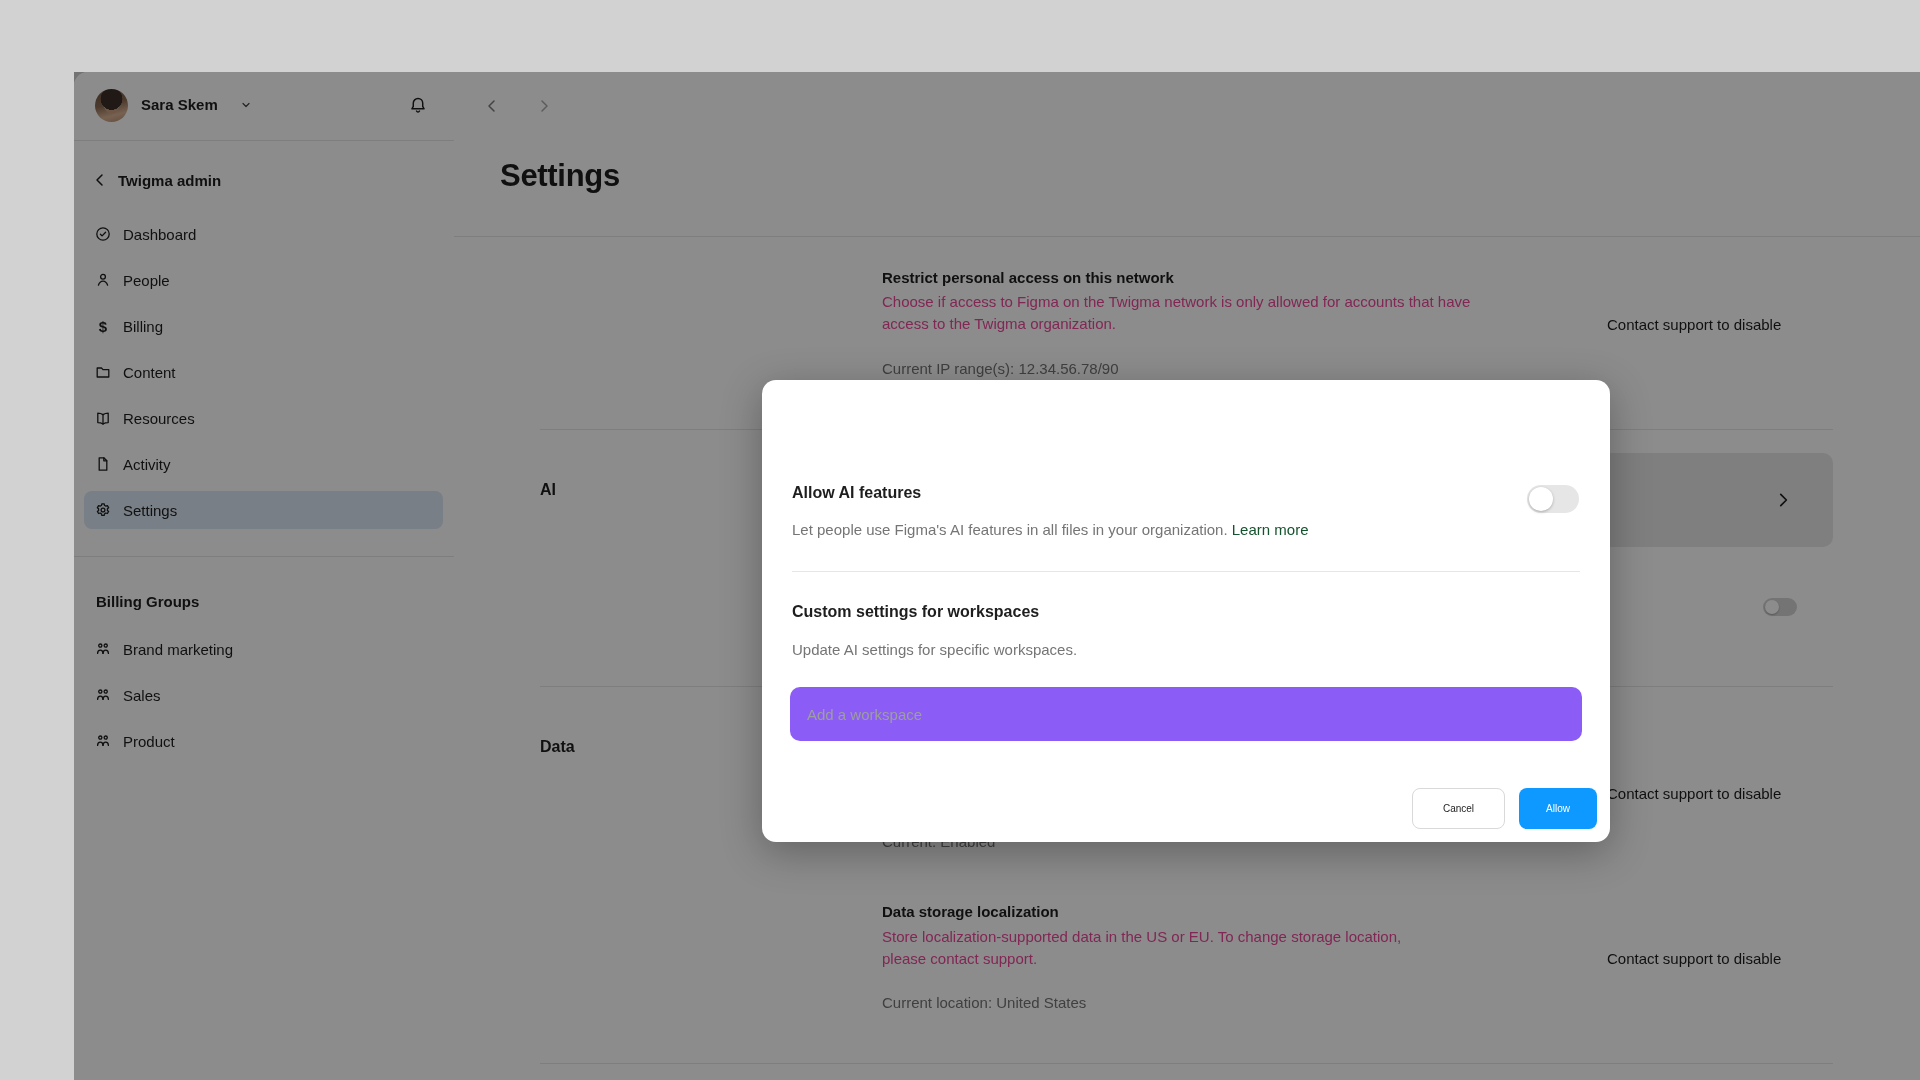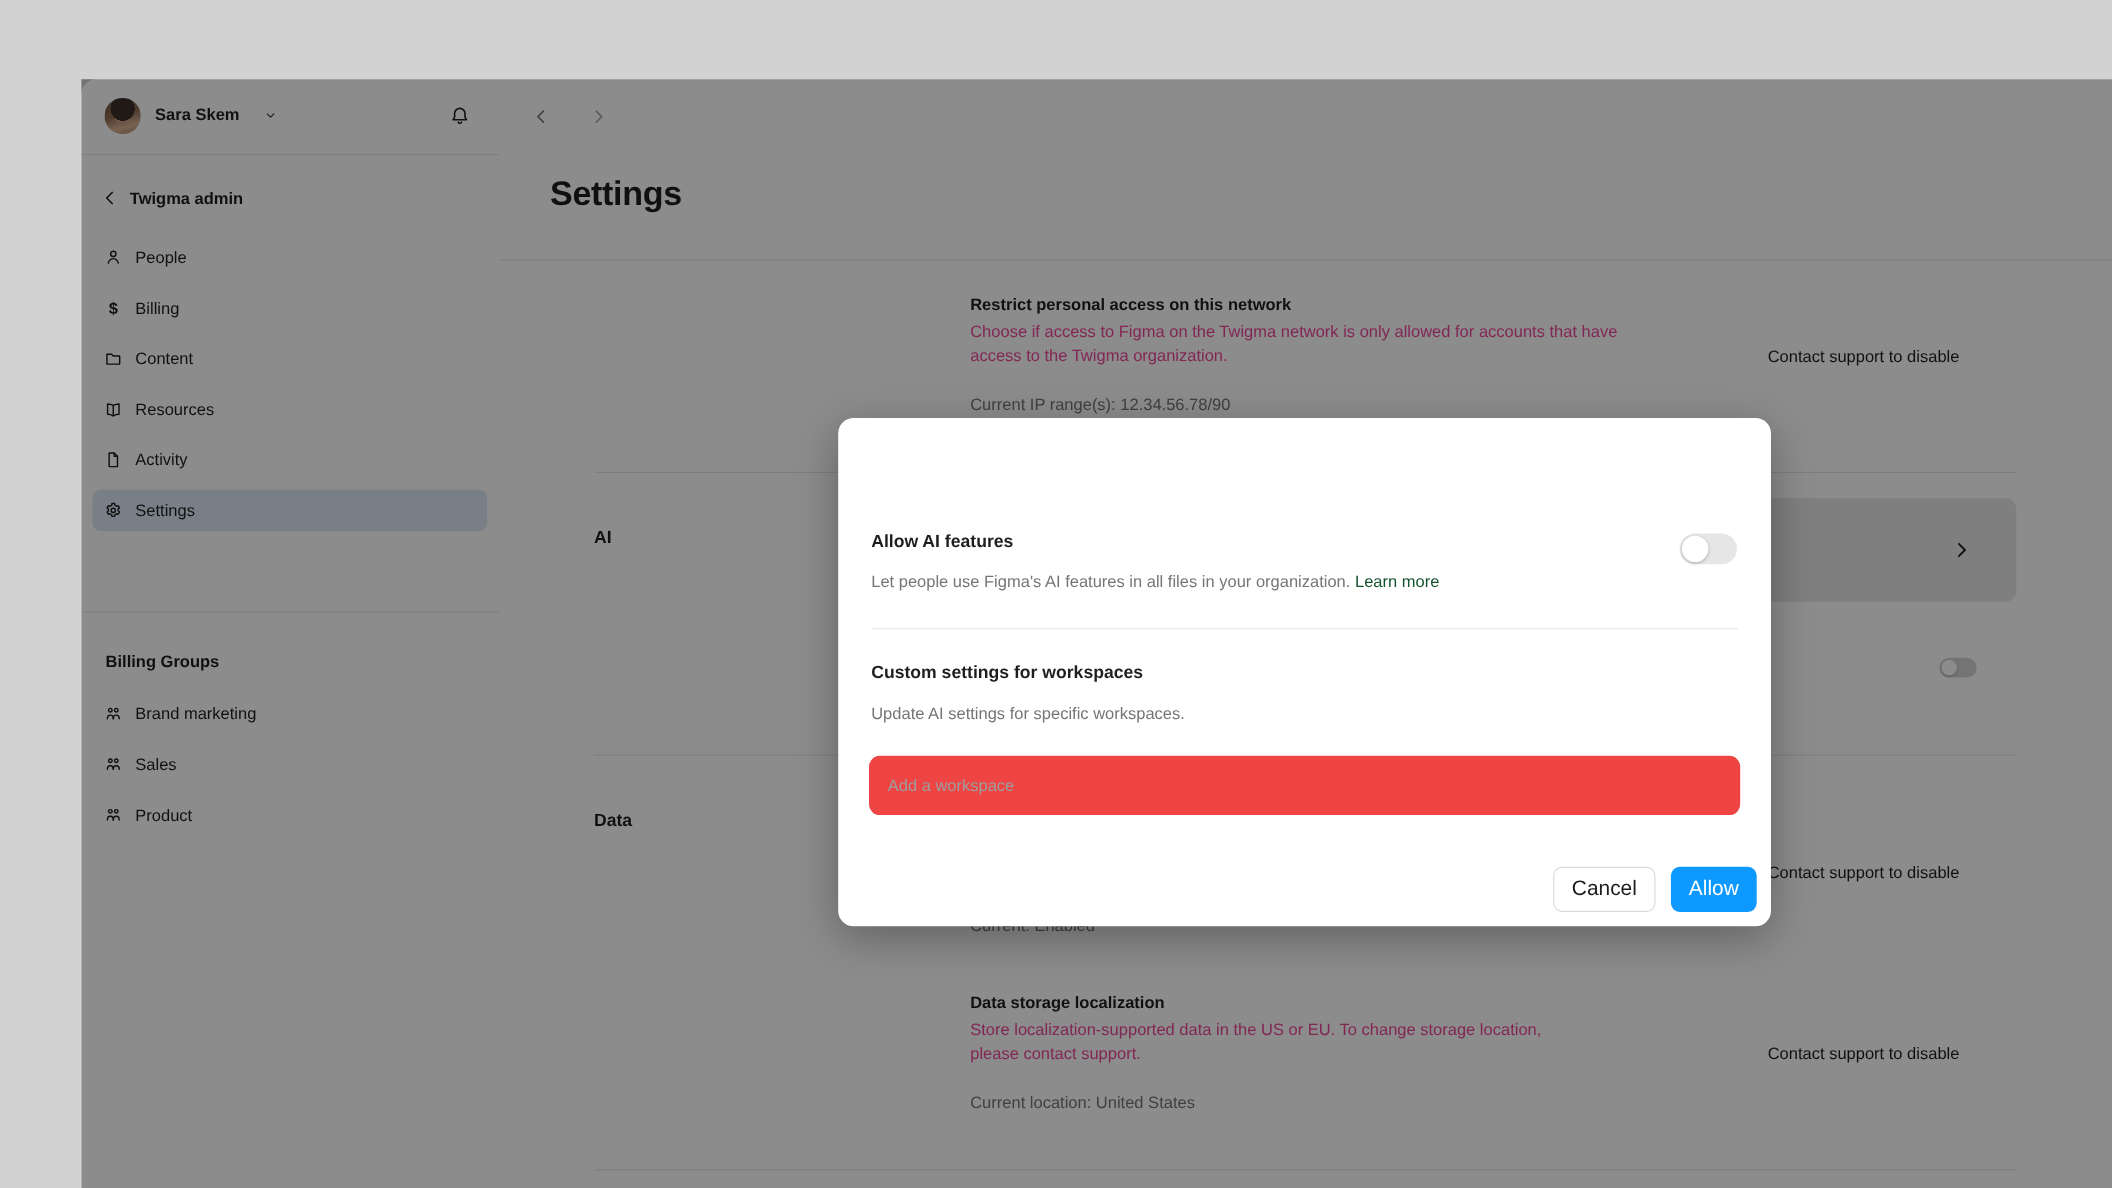--- a/index.html
+++ b/index.html
@@ -94,25 +94,25 @@
   .toggle-lg { position:absolute; left:765px; top:105px; width:52px; height:28px;
                border-radius:14px; background:#e6e6e6; cursor:pointer; }
   .toggle-lg .knob { position:absolute; left:2px; top:2px; width:24px; height:24px;
                border-radius:50%; background:#fff; box-shadow:0 1px 3px rgba(0,0,0,.25); }
   .allow-desc { position:absolute; left:30px; top:141px; font-size:15px; color:#757575; }
   .learn-more { color:#14532d; text-decoration:none; cursor:pointer; }
   .modal-divider { position:absolute; left:30px; top:191px; width:788px; height:1px; background:#e6e6e6; }
   .custom-title { position:absolute; left:30px; top:223px; font-size:16px; font-weight:700; }
   .custom-desc { position:absolute; left:30px; top:261px; font-size:15px; color:#757575; }
   .ws-input { position:absolute; left:28px; top:307px; width:792px; height:54px;
-              background:#ef4444; border:none; border-radius:10px; padding:0 17px;
+              background:#8b5cf6; border:none; border-radius:10px; padding:0 17px;
               font-size:15px; font-family:"Liberation Sans", sans-serif; color:#1e1e1e; }
   .ws-input::placeholder { color:#9e9e9e; }
   .modal-footer { position:absolute; right:13px; bottom:13px; display:flex; gap:14px; }
-  .btn { height:41px; border-radius:8px; font-size:19px; font-family:"Liberation Sans", sans-serif;
+  .btn { height:41px; border-radius:8px; font-size:10px; font-family:"Liberation Sans", sans-serif;
          display:flex; align-items:center; justify-content:center; cursor:pointer; }
   .btn-cancel { width:93px; background:#fff; border:1px solid #d9d9d9; color:#1e1e1e; }
   .btn-save { width:78px; background:#0d99ff; border:none; color:#fff; }
 
   svg { display:block; }
 </style>
 </head>
 <body>
 
 <div class="app">
@@ -140,20 +140,29 @@
             <path d="M10 3L5 8l5 5"></path>
           </svg>
       </span>
       <span class="org-name">Twigma admin</span>
     </div>
 
     <div class="nav">
       <div class="nav-item">
         <span class="ic">
           <svg width="16" height="16" viewBox="0 0 16 16" fill="none" stroke="currentColor" stroke-width="1.3" stroke-linecap="round" stroke-linejoin="round">
+              <circle cx="8" cy="8" r="6.2"></circle>
+              <path d="M5.4 8.2l1.7 1.7 3.5-3.6"></path>
+            </svg>
+        </span>
+        <span>Dashboard</span>
+      </div>
+      <div class="nav-item">
+        <span class="ic">
+          <svg width="16" height="16" viewBox="0 0 16 16" fill="none" stroke="currentColor" stroke-width="1.3" stroke-linecap="round" stroke-linejoin="round">
               <circle cx="8" cy="4.8" r="2.4"></circle>
               <path d="M3.4 13.2c.9-2.7 2.6-4.1 4.6-4.1s3.7 1.4 4.6 4.1"></path>
             </svg>
         </span>
         <span>People</span>
       </div>
       <div class="nav-item">
         <span class="dollar">$</span>
         <span>Billing</span>
       </div>

